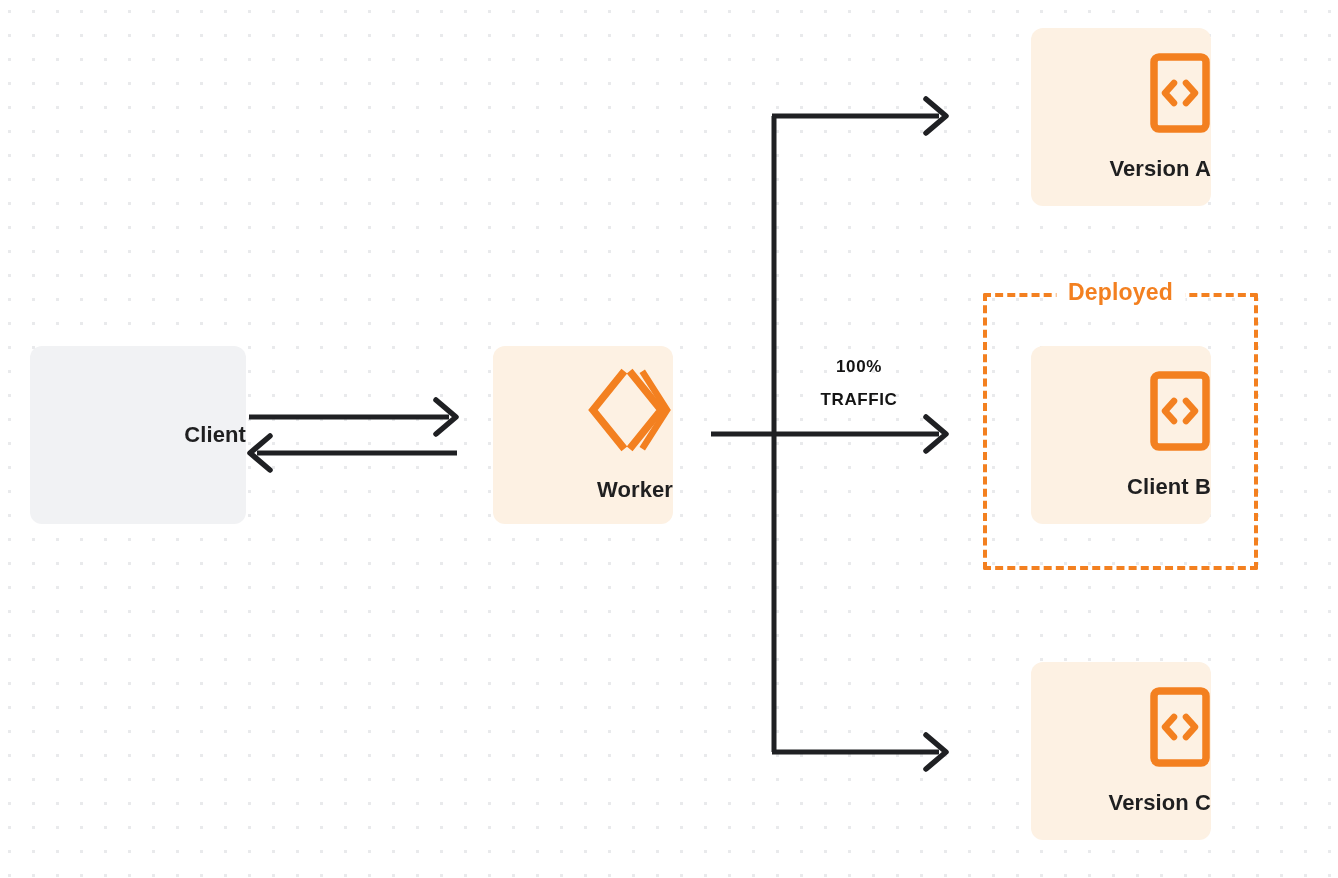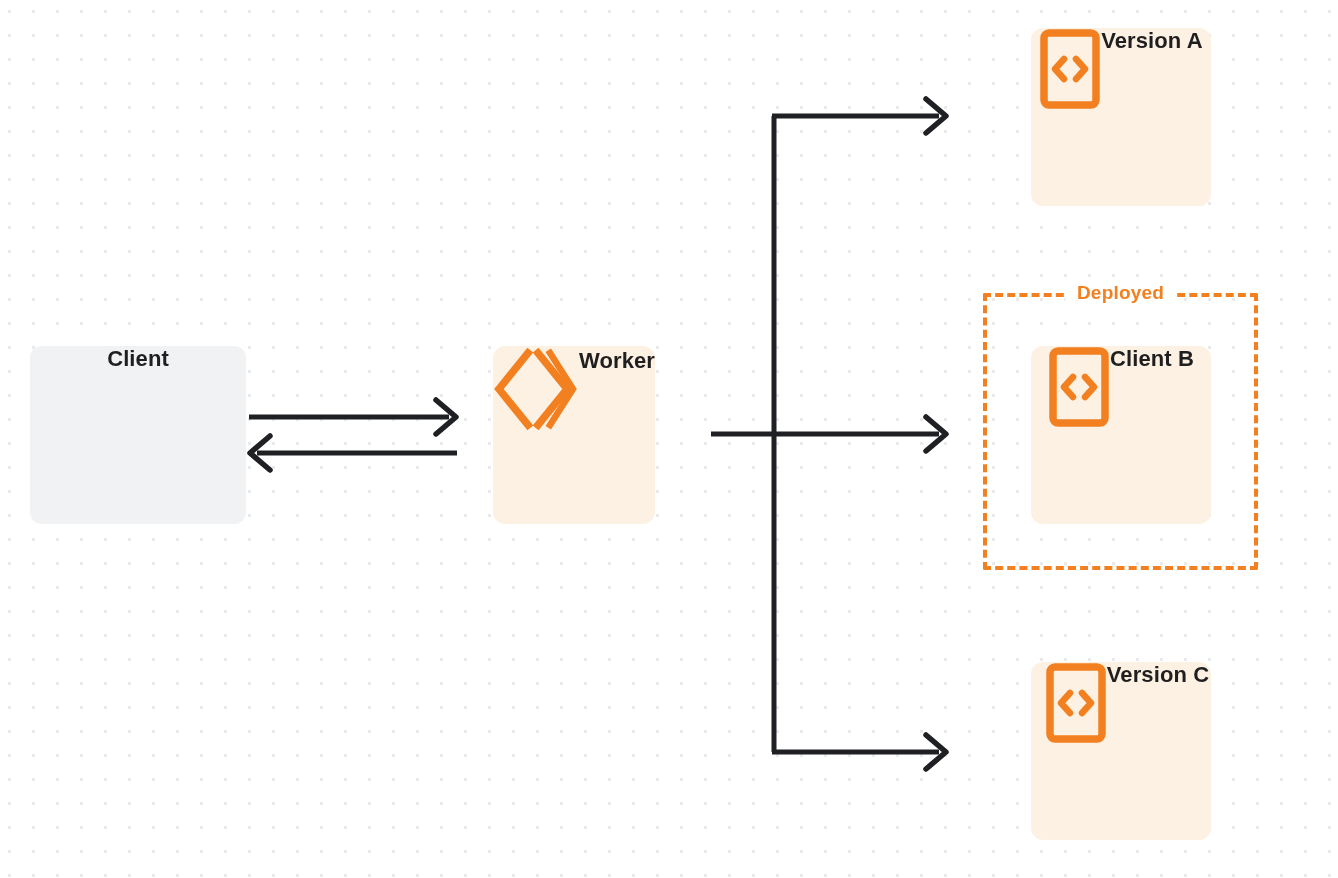--- a/index.html
+++ b/index.html
@@ -23,22 +23,22 @@
     background-size: 24px 24px;
     background-position: 8px 10px;
   }
 
   
   .node {
     position: absolute;
     box-sizing: border-box;
     border-radius: 12px;
     display: flex;
-    flex-direction: row;
-    align-items: flex-start;
+    flex-direction: column;
+    align-items: flex-end;
     justify-content: center;
   }
   .node-label {
     font-size: 22px;
     font-weight: bold;
     color: #1f1f20;
     letter-spacing: 0.1px;
     white-space: nowrap;
   }
 
@@ -48,21 +48,21 @@
     top: 346px;
     width: 216px;
     height: 178px;
     background: #f1f2f4;
   }
 
   
   #worker-node {
     left: 493px;
     top: 346px;
-    width: 162px;
+    width: 180px;
     height: 178px;
     background: #fdf1e3;
   }
   #worker-node .worker-logo {
     margin-bottom: 18px;
   }
   #worker-node .node-label { margin-top: 2px; }
 
   
   .version-node {
@@ -87,21 +87,21 @@
     border: 4px dashed #f38020;
     border-radius: 2px;
   }
   #deployed-label {
     position: absolute;
     left: 50%;
     top: -4px;
     transform: translate(-50%, -52%);
     background: #ffffff;
     padding: 0 12px;
-    font-size: 19px;
+    font-size: 23px;
     font-weight: bold;
     color: #f38020;
     white-space: nowrap;
     letter-spacing: 0.2px;
   }
 
   
   #traffic-label {
     position: absolute;
     left: 783px;
@@ -169,20 +169,24 @@
       <path class="conn-line" d="M 772 116 L 939 116"></path>
       <path class="conn-head" d="M 926 99 L 946 116 L 926 133"></path>
     </g>
 
     <g>
       <path class="conn-line" d="M 772 752 L 939 752"></path>
       <path class="conn-head" d="M 926 735 L 946 752 L 926 769"></path>
     </g>
   </svg>
 
+  <div id="traffic-label">
+    <span class="traffic-pct">100%</span>
+    <span class="traffic-word">TRAFFIC</span>
+  </div>
 
   <div id="client-node" class="node">
     <span class="node-label">Client</span>
   </div>
 
   <div id="worker-node" class="node">
     <span class="worker-logo">
       <svg width="86" height="86" viewBox="0 0 86 86" xmlns="http://www.w3.org/2000/svg">
         <g fill="none" stroke="#f38020" stroke-width="7.5" stroke-linecap="square" stroke-linejoin="miter">
           <polyline points="35,7 6,43 35,79"></polyline>

